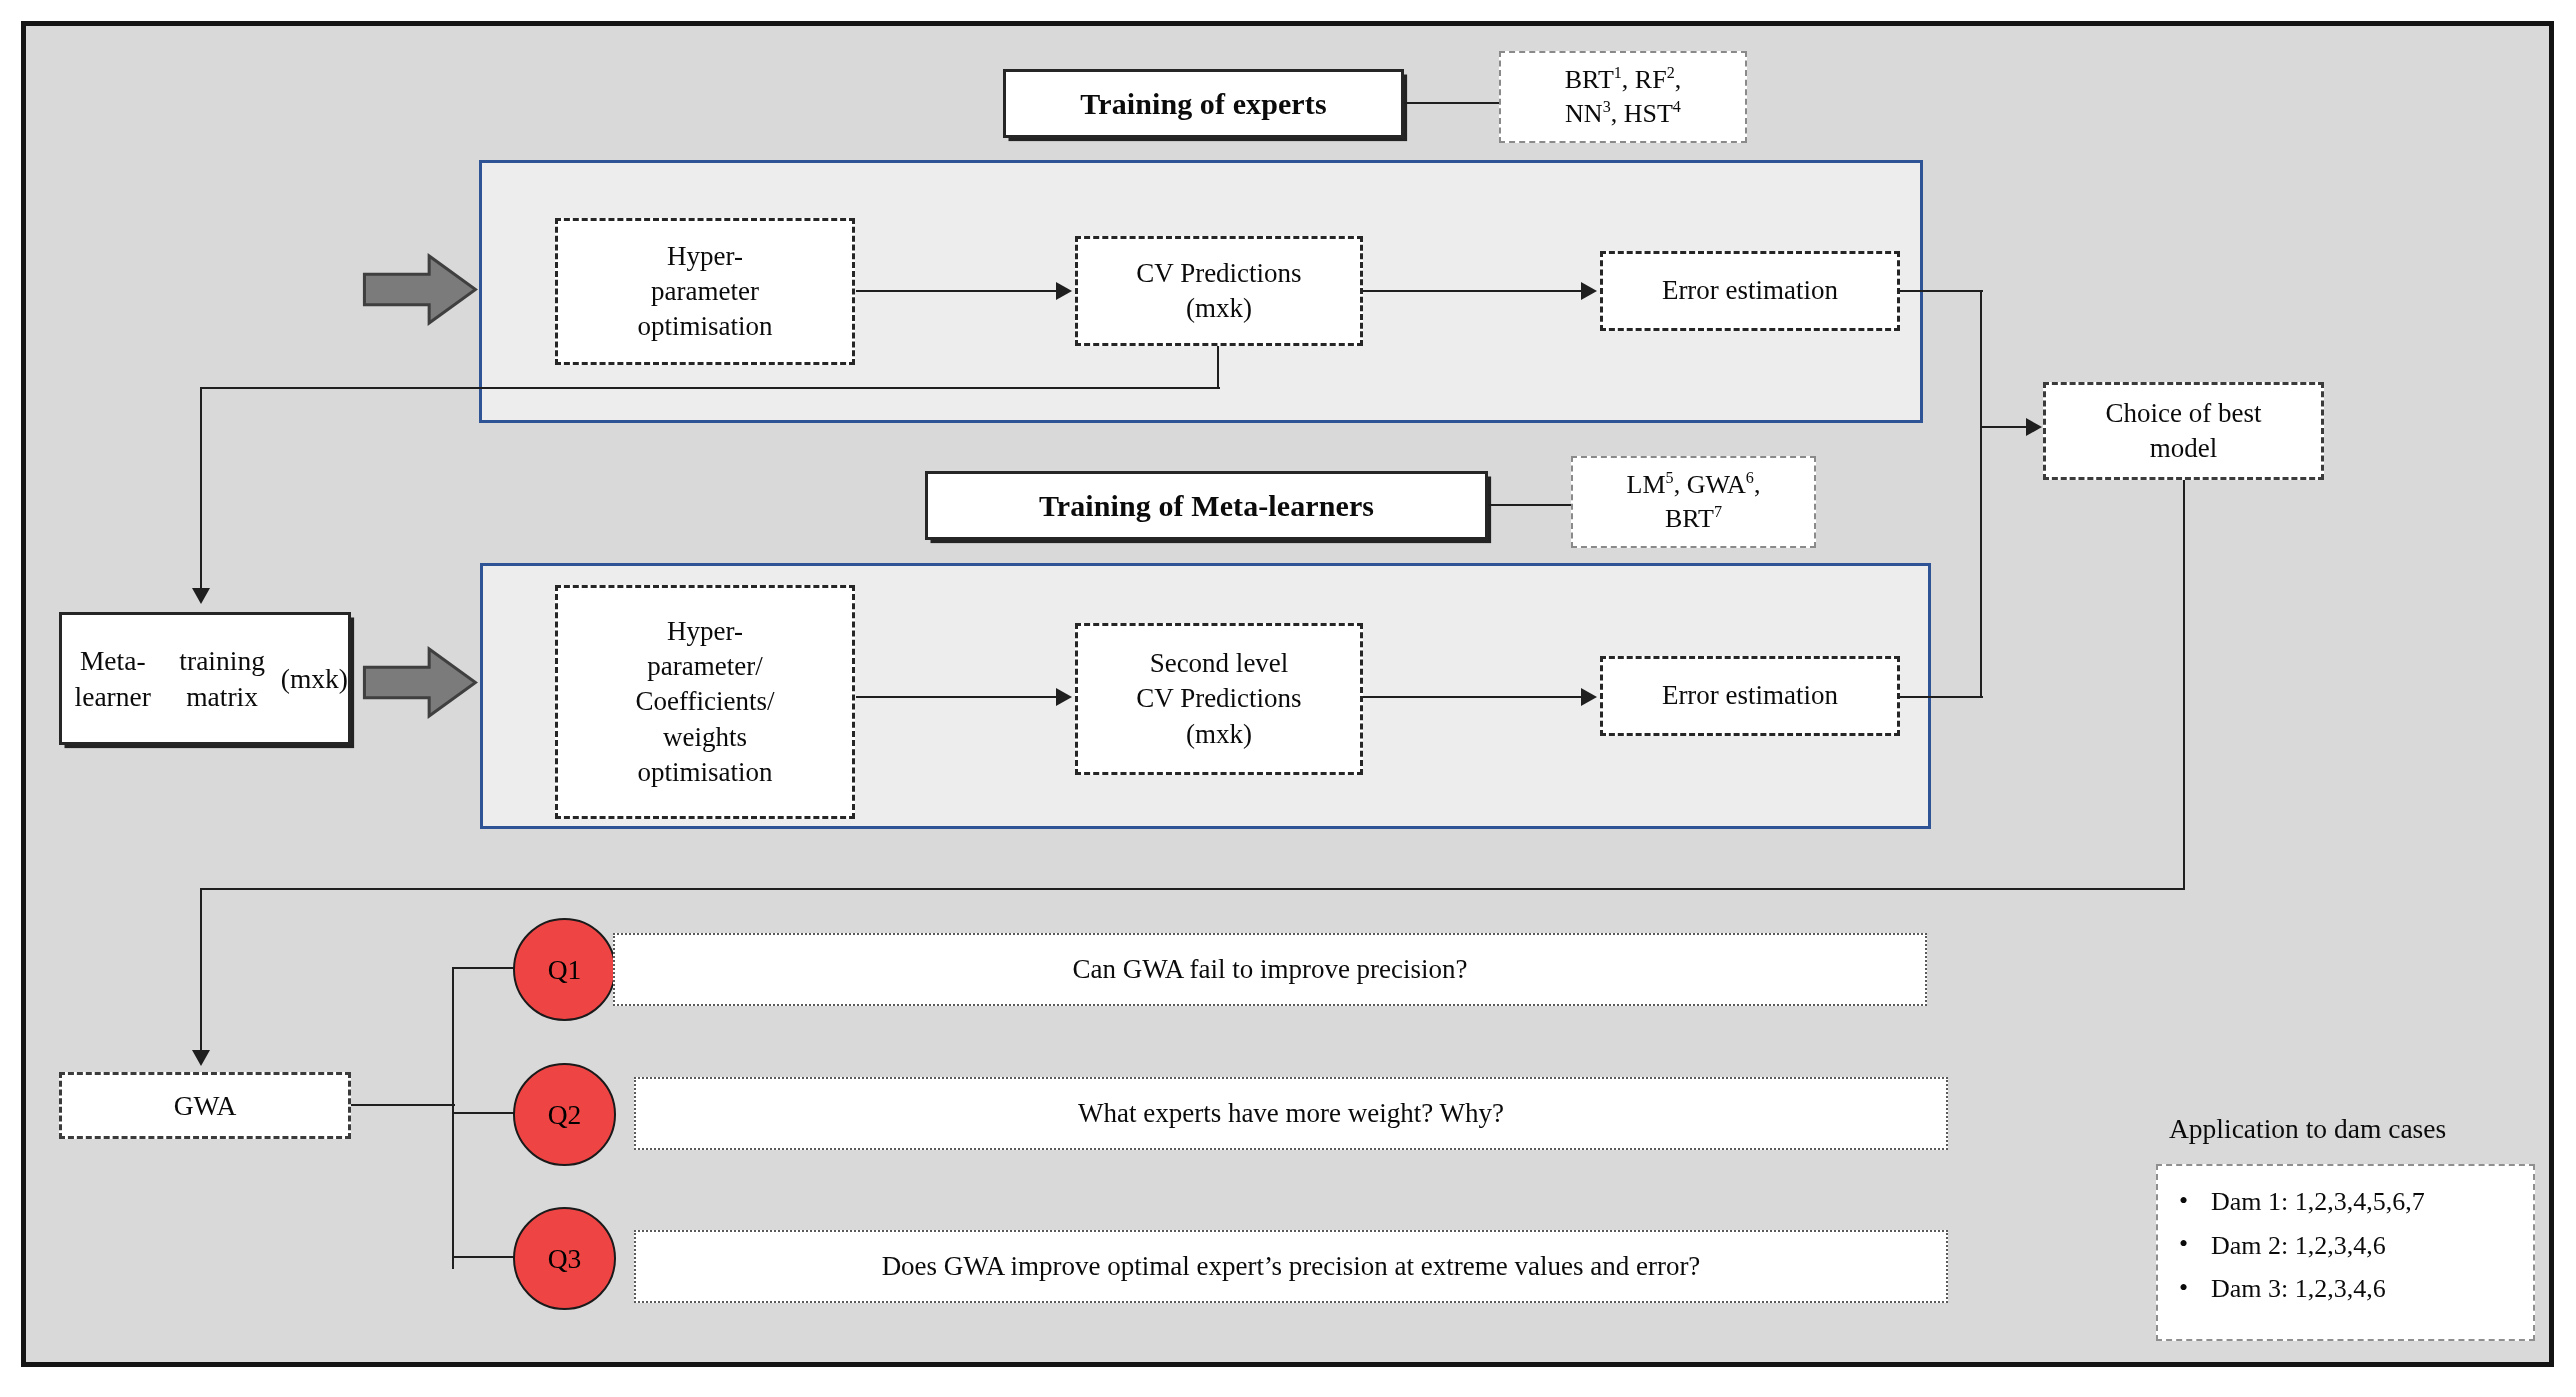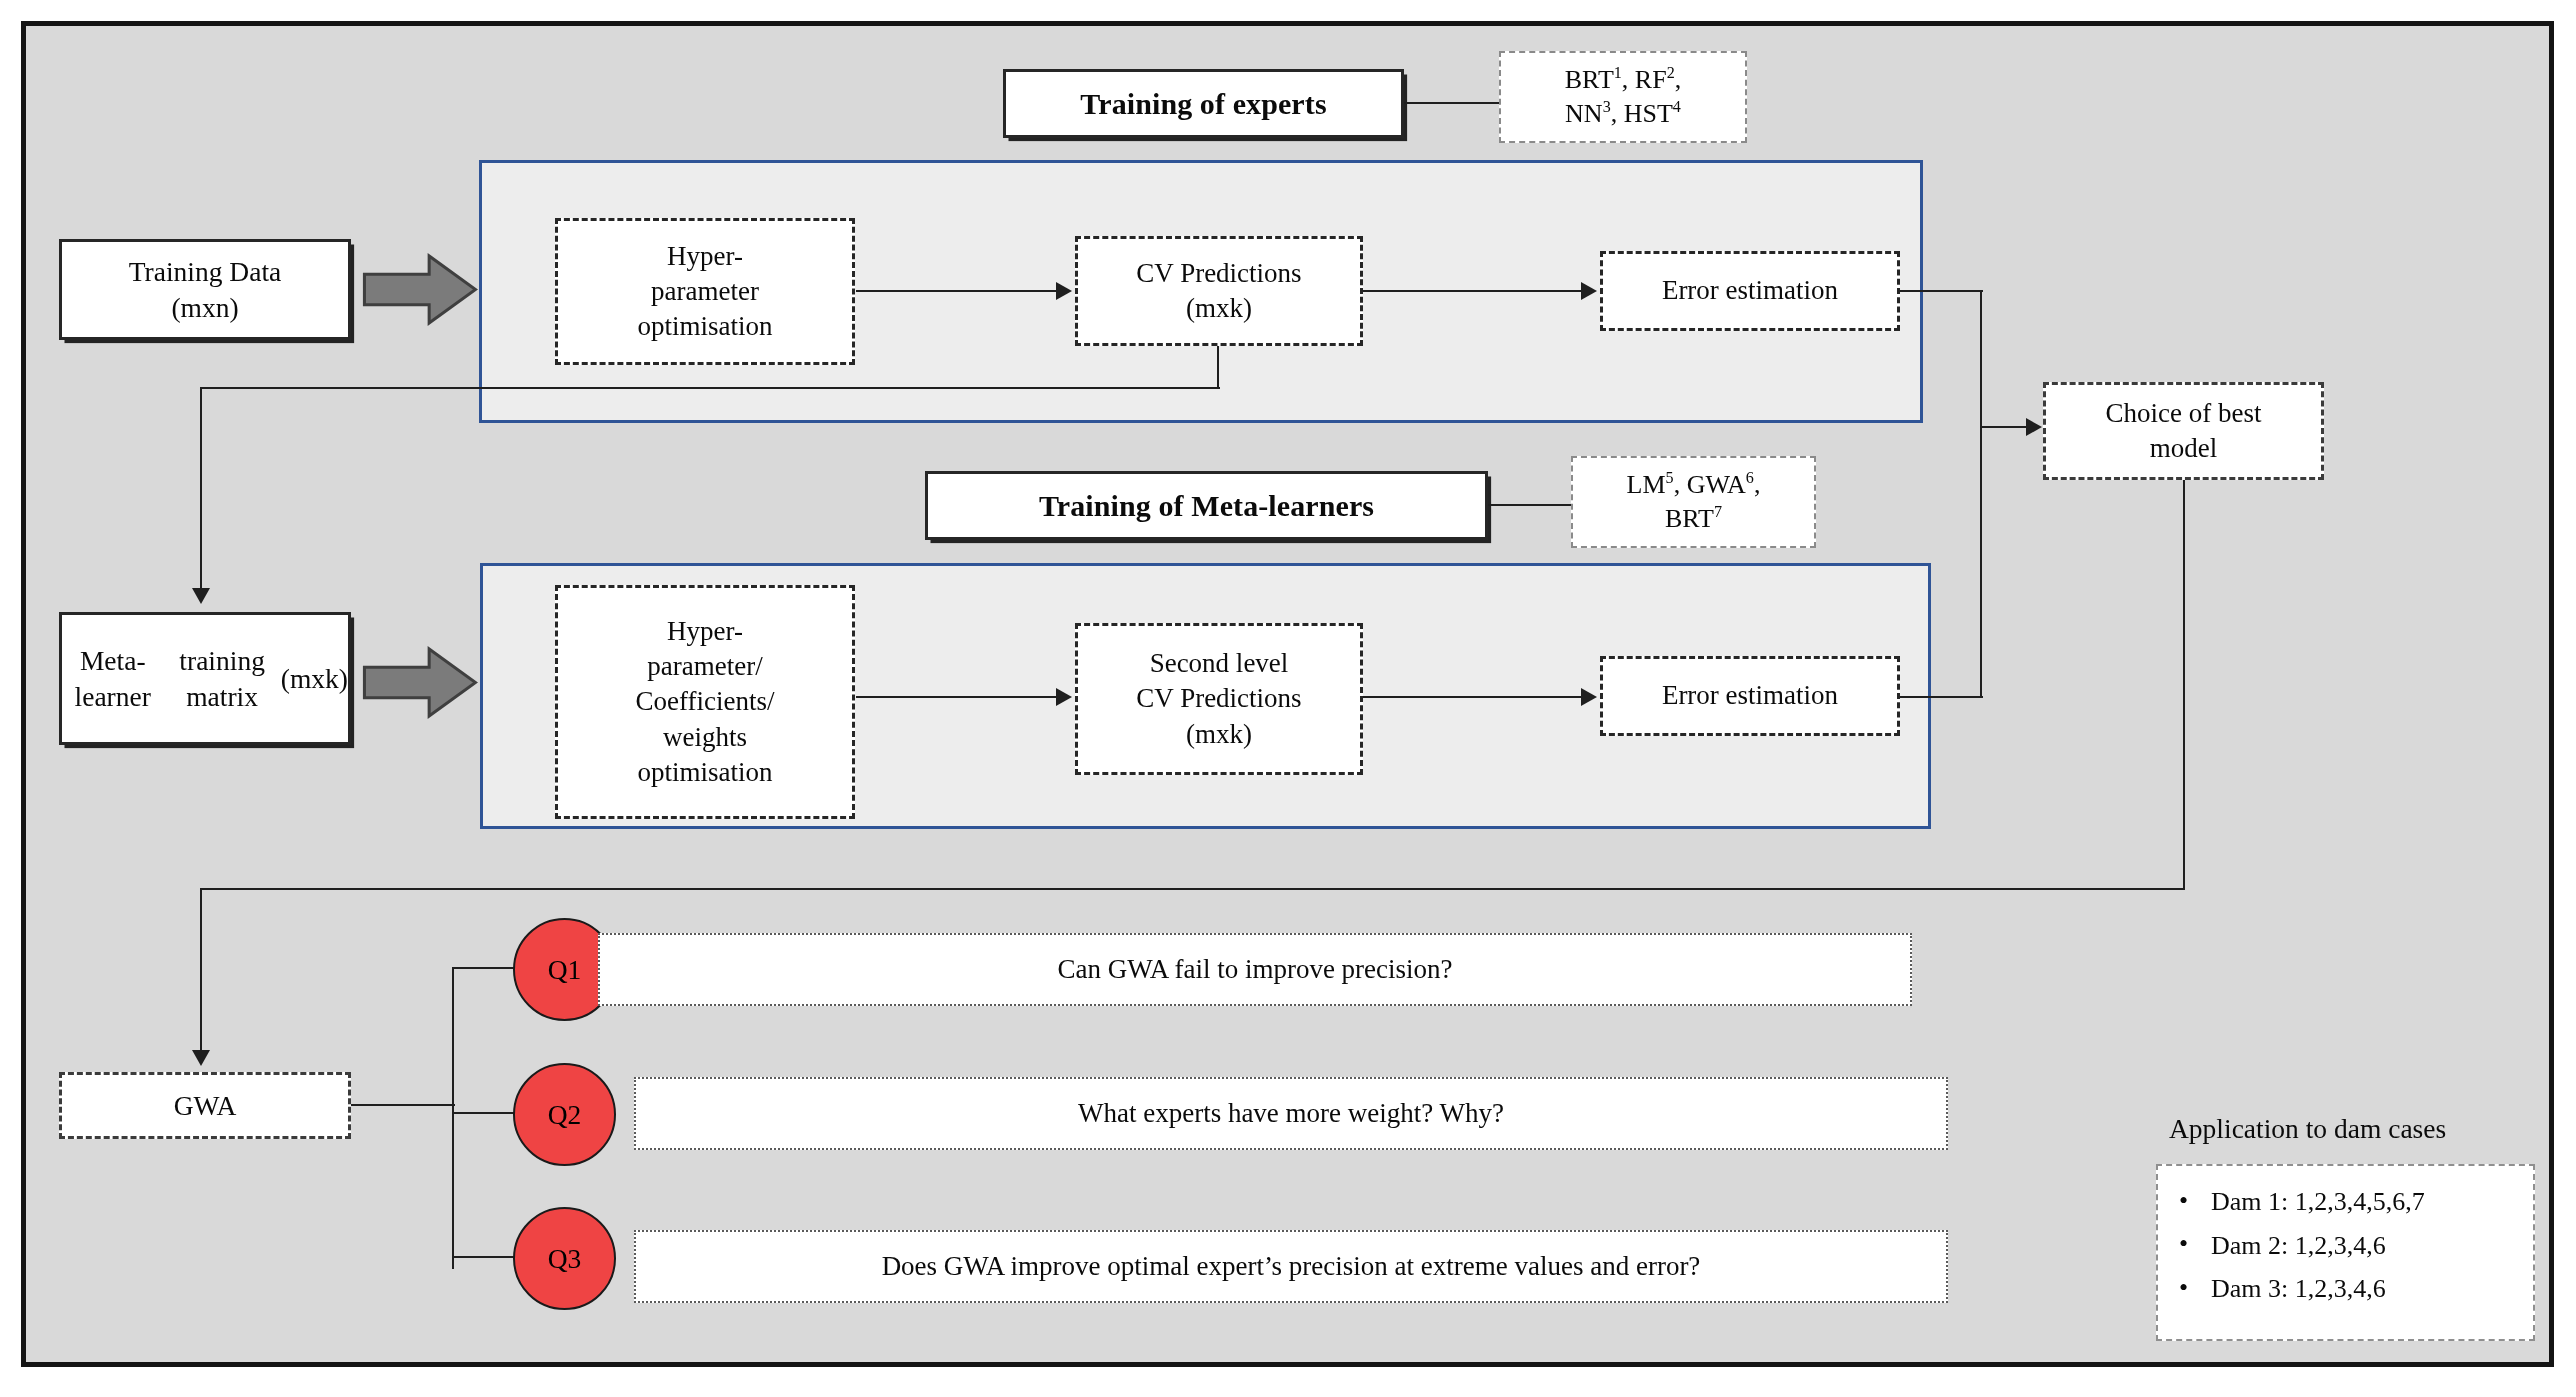--- a/index.html
+++ b/index.html
@@ -69,24 +69,20 @@
 
   <div class="node b-dashed-thin" style="left:1499px;top:51px;width:248px;height:92px;font-size:26px;flex-direction:column;">
     <div>
       <span>BRT</span><sup>1</sup><span>, RF</span><sup>2</sup><span>,</span>
     </div>
     <div>
       <span>NN</span><sup>3</sup><span>, HST</span><sup>4</sup>
     </div>
   </div>
 
-  <div class="node solid-dark" style="left:59px;top:239px;width:292px;height:101px;font-size:27.5px;flex-direction:column;">
-    <div>Training Data</div>
-    <div>(mxn)</div>
-  </div>
   <div class="block-arrow" style="left:362px;top:252px;">
     <svg width="116" height="75" viewBox="0 0 190 122">
       <polygon points="4,36 110,36 110,6 186,61 110,116 110,86 4,86" fill="#7B7B7B" stroke="#3f3f3f" stroke-width="5"></polygon>
     </svg>
   </div>
 
   <div class="node b-dashdot" style="left:555px;top:218px;width:300px;height:147px;font-size:27px;flex-direction:column;">
     <div>Hyper-</div>
     <div>parameter</div>
     <div>optimisation</div>
@@ -183,21 +179,21 @@
     <span>GWA</span>
   </div>
 
   <div class="ln ln-h" style="left:351px;top:1104px;width:104px;"></div>
   <div class="ln ln-v" style="left:452px;top:968px;height:301px;"></div>
 
   <div class="ln ln-h" style="left:452px;top:967px;width:64px;"></div>
   <div class="ellipse" style="left:513px;top:918px;width:103px;height:103px;font-size:27.5px;">
     <span>Q1</span>
   </div>
-  <div class="node b-dotted" style="left:598px;top:933px;width:1314px;height:73px;font-size:27px;">
+  <div class="node b-dotted" style="left:613px;top:933px;width:1314px;height:73px;font-size:27px;">
     <span>Can GWA fail to improve precision?</span>
   </div>
 
   <div class="ln ln-h" style="left:452px;top:1112px;width:64px;"></div>
   <div class="ellipse" style="left:513px;top:1063px;width:103px;height:103px;font-size:27.5px;">
     <span>Q2</span>
   </div>
   <div class="node b-dotted" style="left:634px;top:1077px;width:1314px;height:73px;font-size:27px;">
     <span>What experts have more weight? Why?</span>
   </div>

